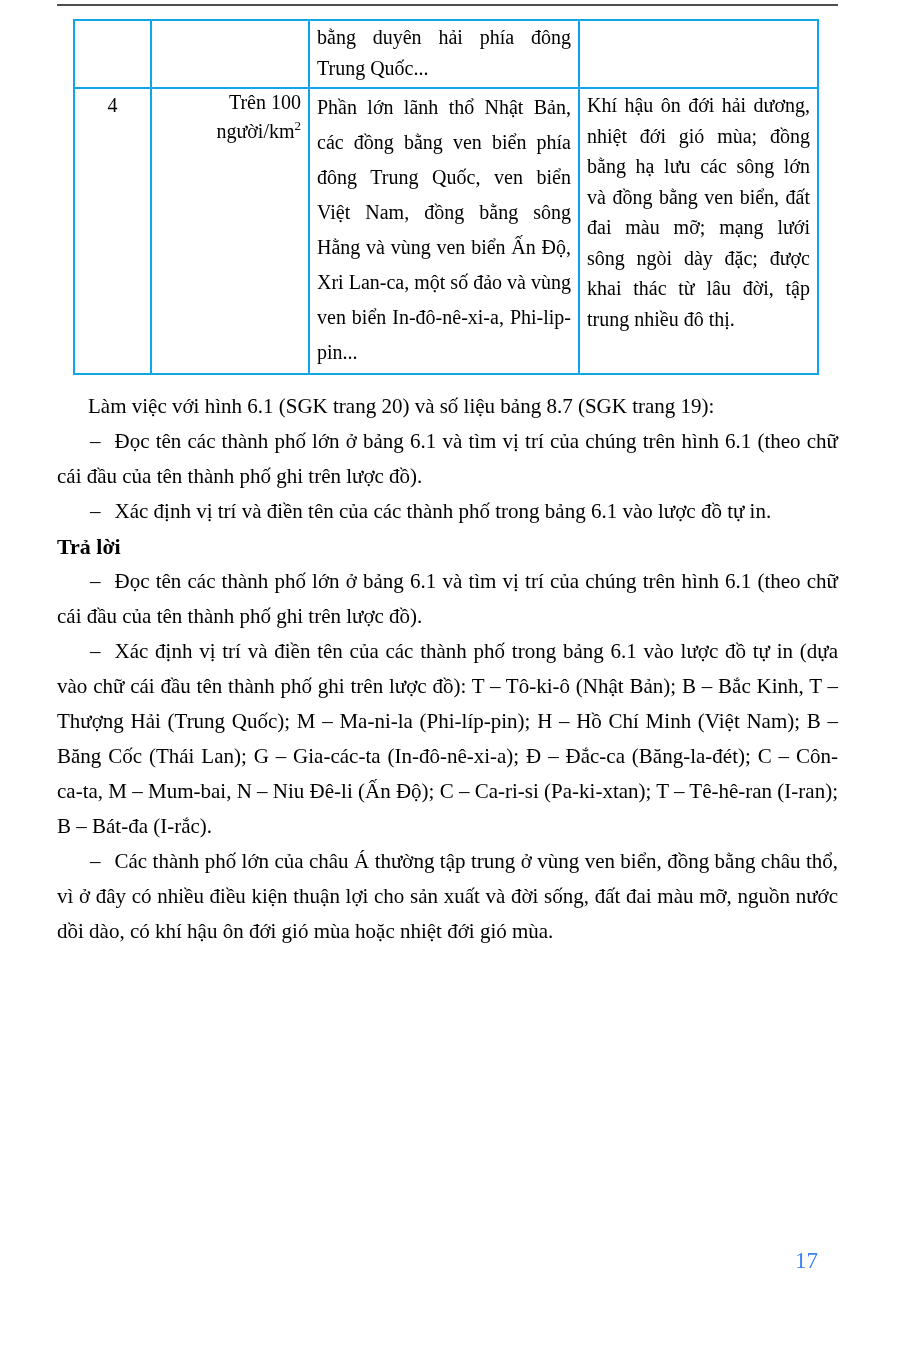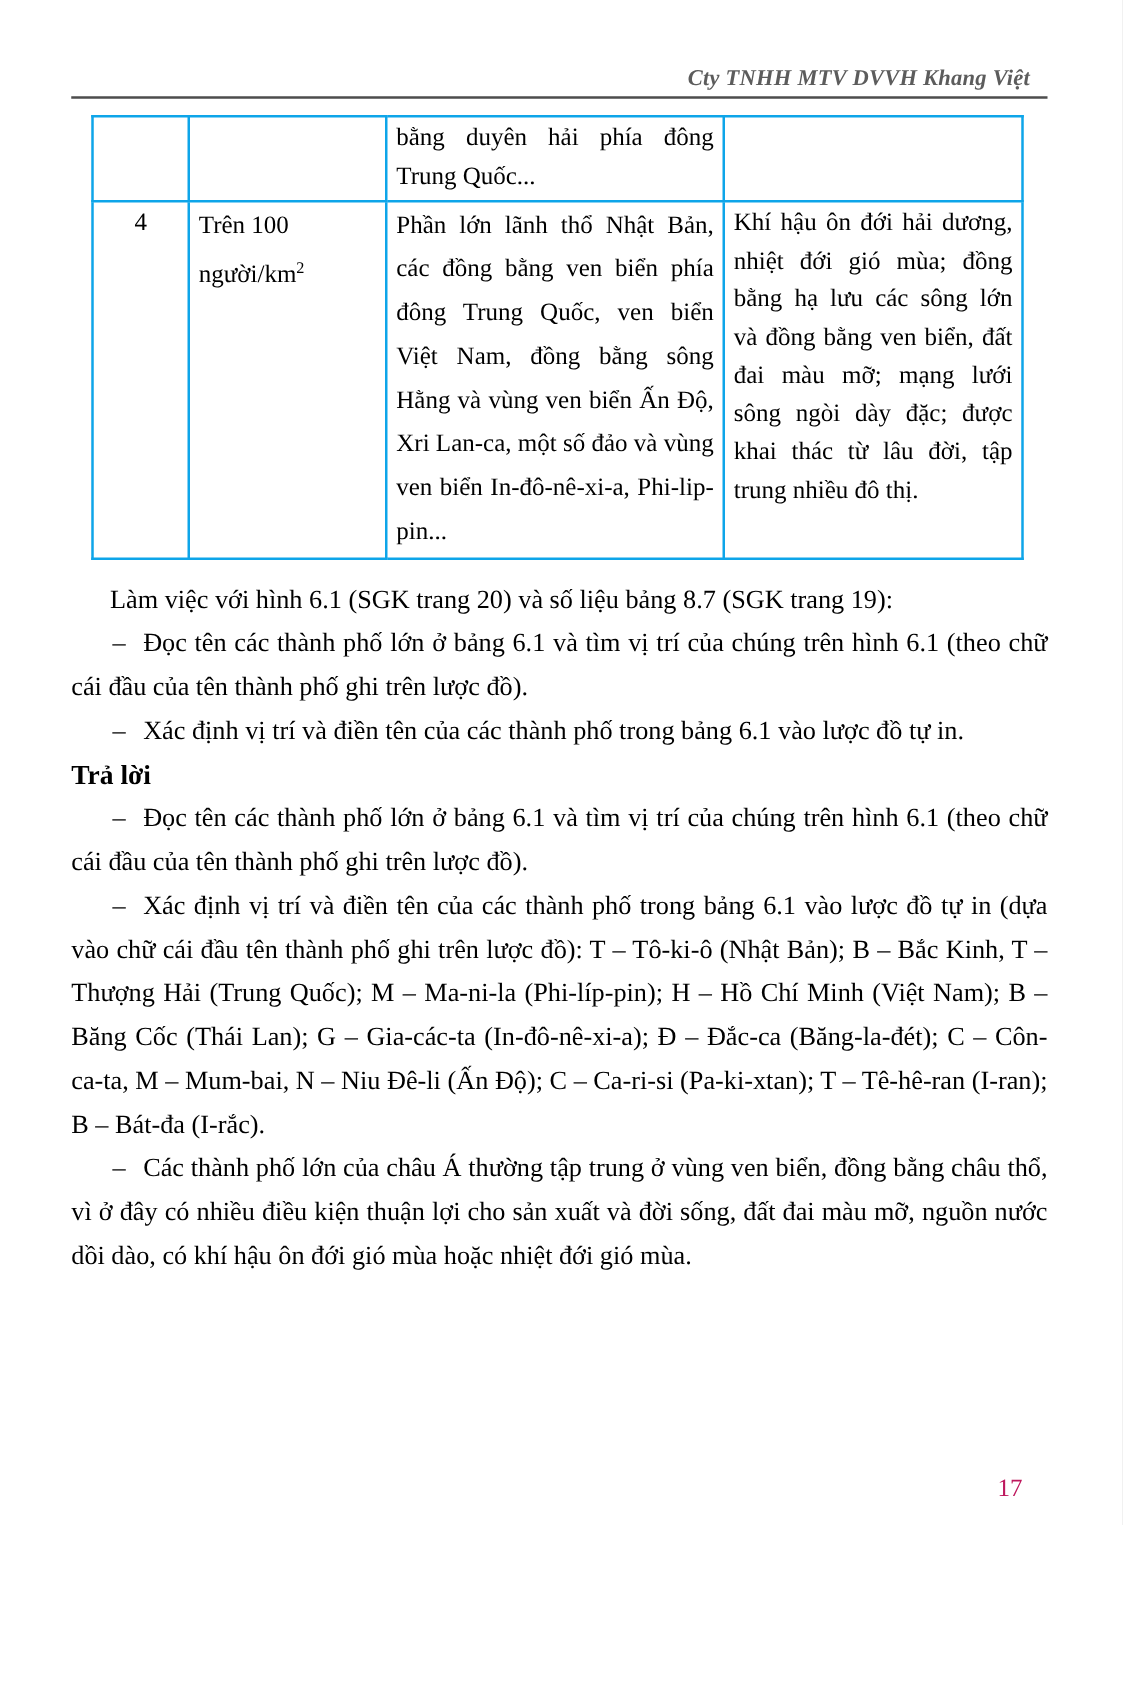--- a/index.html
+++ b/index.html
@@ -20,48 +20,47 @@
 
   
   .doc-table{
     border-collapse:collapse;table-layout:fixed;
     margin:13px 0 0 16px;width:744px;font-size:20px;
   }
   .doc-table td{border:2px solid #0ea5e9;vertical-align:top;padding:1px 7px 3px 7px;}
   .row1{height:64px;}
   .row2{height:278px;}
   .cell-index{text-align:center;line-height:31px;padding-top:4px;}
-  .cell-density{line-height:34px;padding-top:4px;}
+  .cell-density{line-height:24px;padding-top:4px;text-align:right;}
   .cell-density sup{font-size:13px;}
   .cell-dist{text-align:justify;}
   .row1 .cell-dist{line-height:31px;}
   .row2 .cell-dist{line-height:35px;}
   .cell-feat{text-align:justify;line-height:30.5px;font-family:Liberation Serif, serif;}
 
   
   .body-text{font-size:21px;line-height:35px;margin-top:14px;}
   .section-heading{font-weight:bold;margin:0;}
   .section-heading .sec-num{margin-left:9px;margin-right:11px;}
   .para{margin:0;text-align:justify;}
   .para.first-indent{text-indent:31px;}
   .dash-para{text-indent:33px;}
   .dash{margin-right:14px;}
   .answer-title{text-align:left;font-weight:bold;font-size:22px;margin:0;line-height:35px;}
   .page-number{
-    position:absolute;right:80px;top:1180px;
-    font-size:20px;color:#be185d;
+    position:absolute;right:80px;top:1248px;
+    font-size:23px;color:#3b82f6;
   }
 </style>
 </head>
 <body>
 
 <div class="page">
   <div class="content">
 
-    <div class="header-company">Cty TNHH MTV DVVH Khang Việt</div>
     <div class="header-rule"></div>
 
     <table class="doc-table">
       <colgroup>
         <col style="width:77px">
           <col style="width:158px">
           <col style="width:270px">
           <col style="width:239px">
       </colgroup>
       <tbody>

